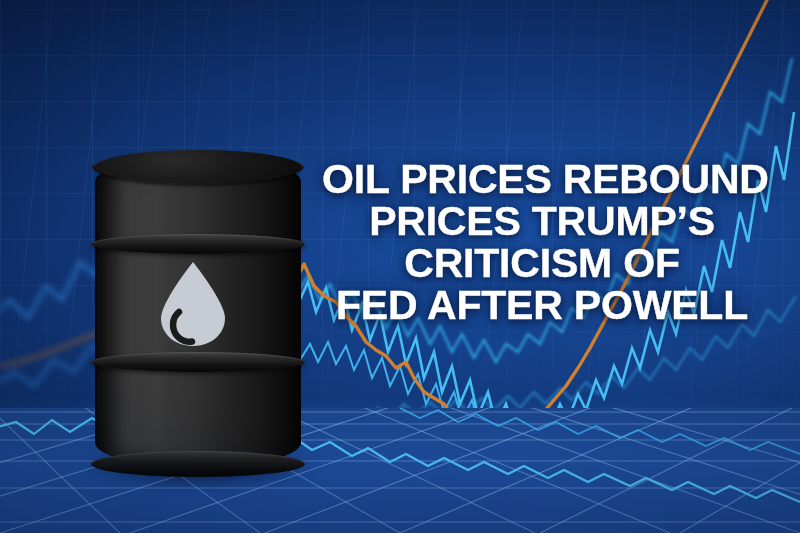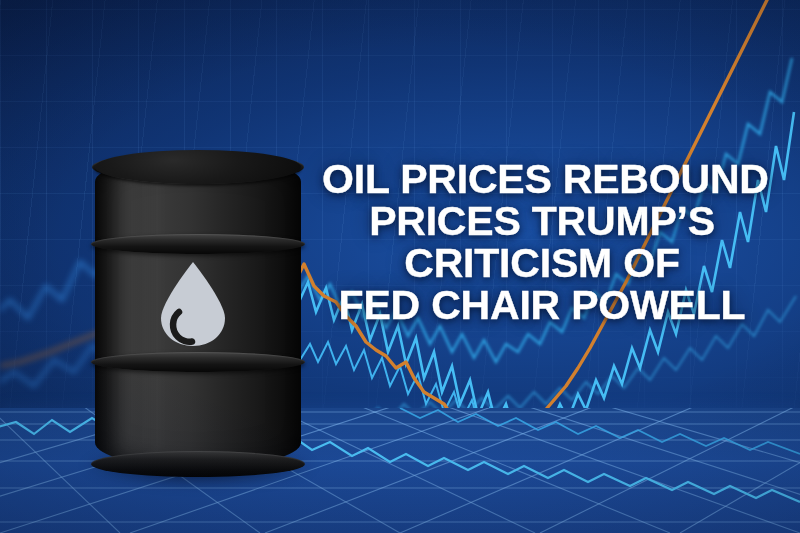--- a/index.html
+++ b/index.html
@@ -215,16 +215,16 @@
       <path d="M22 52 C14.5 58 14 70 21 77 C25 81 31 82.5 35 81.5" fill="none" stroke="#1b1b1b" stroke-width="6.5" stroke-linecap="round"></path>
     </svg>
   </div>
 
   <div class="layer vignette"></div>
 
   <div id="headline">
     <span class="hl-line l1">OIL PRICES REBOUND</span>
     <span class="hl-line">PRICES TRUMP’S</span>
     <span class="hl-line">CRITICISM OF</span>
-    <span class="hl-line">FED CHAIR POWELL</span>
+    <span class="hl-line">FED AFTER POWELL</span>
   </div>
 
 </div>
 
 </body></html>

